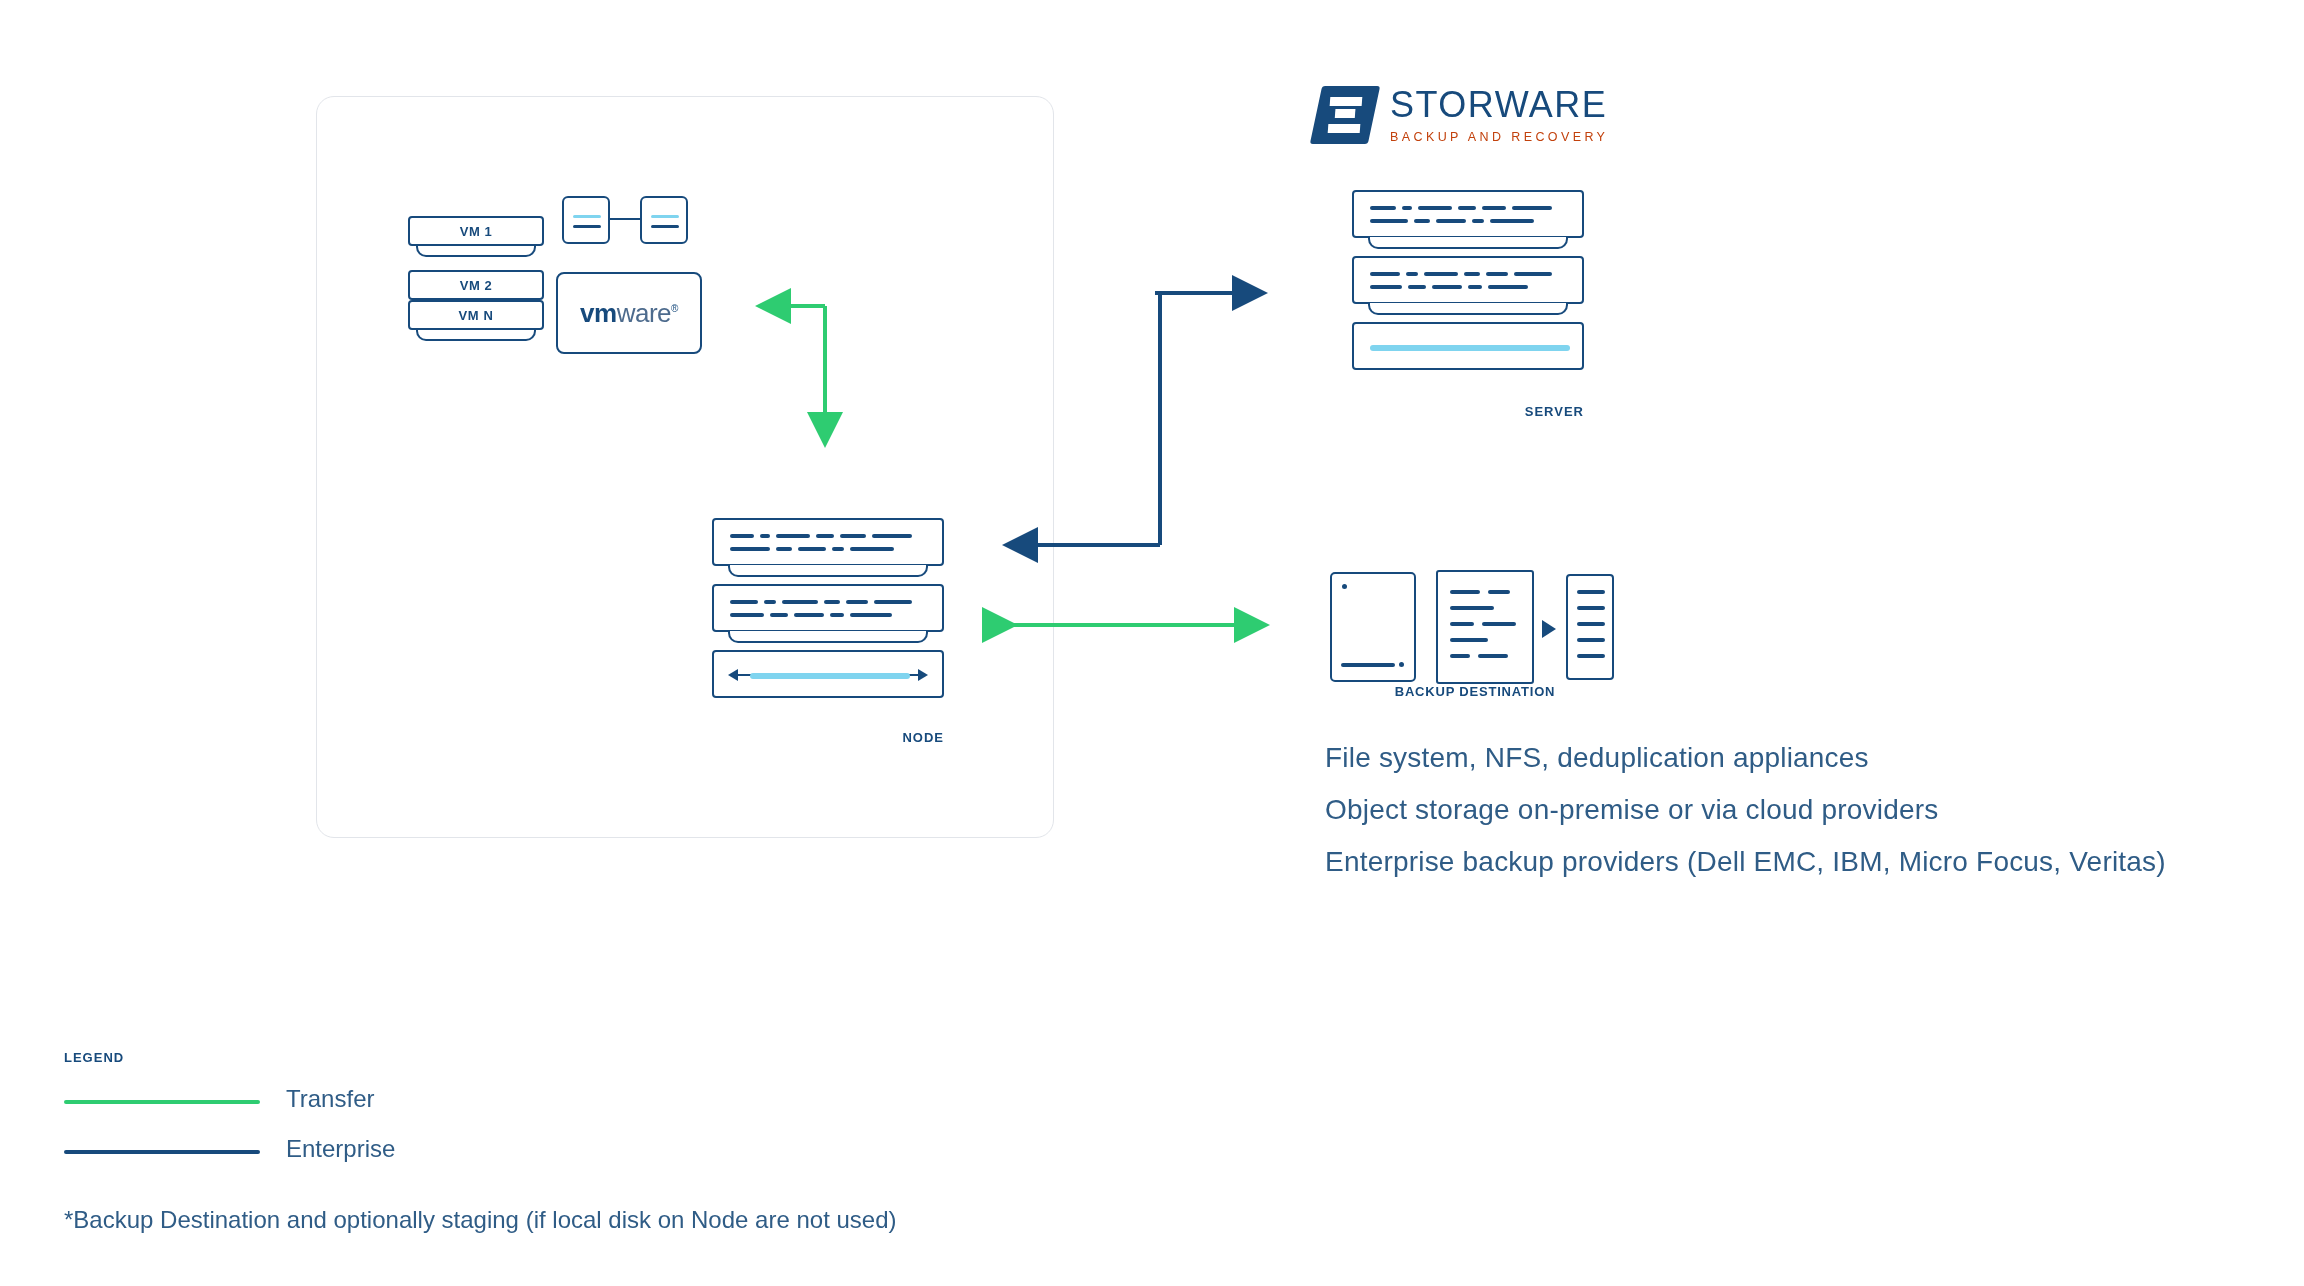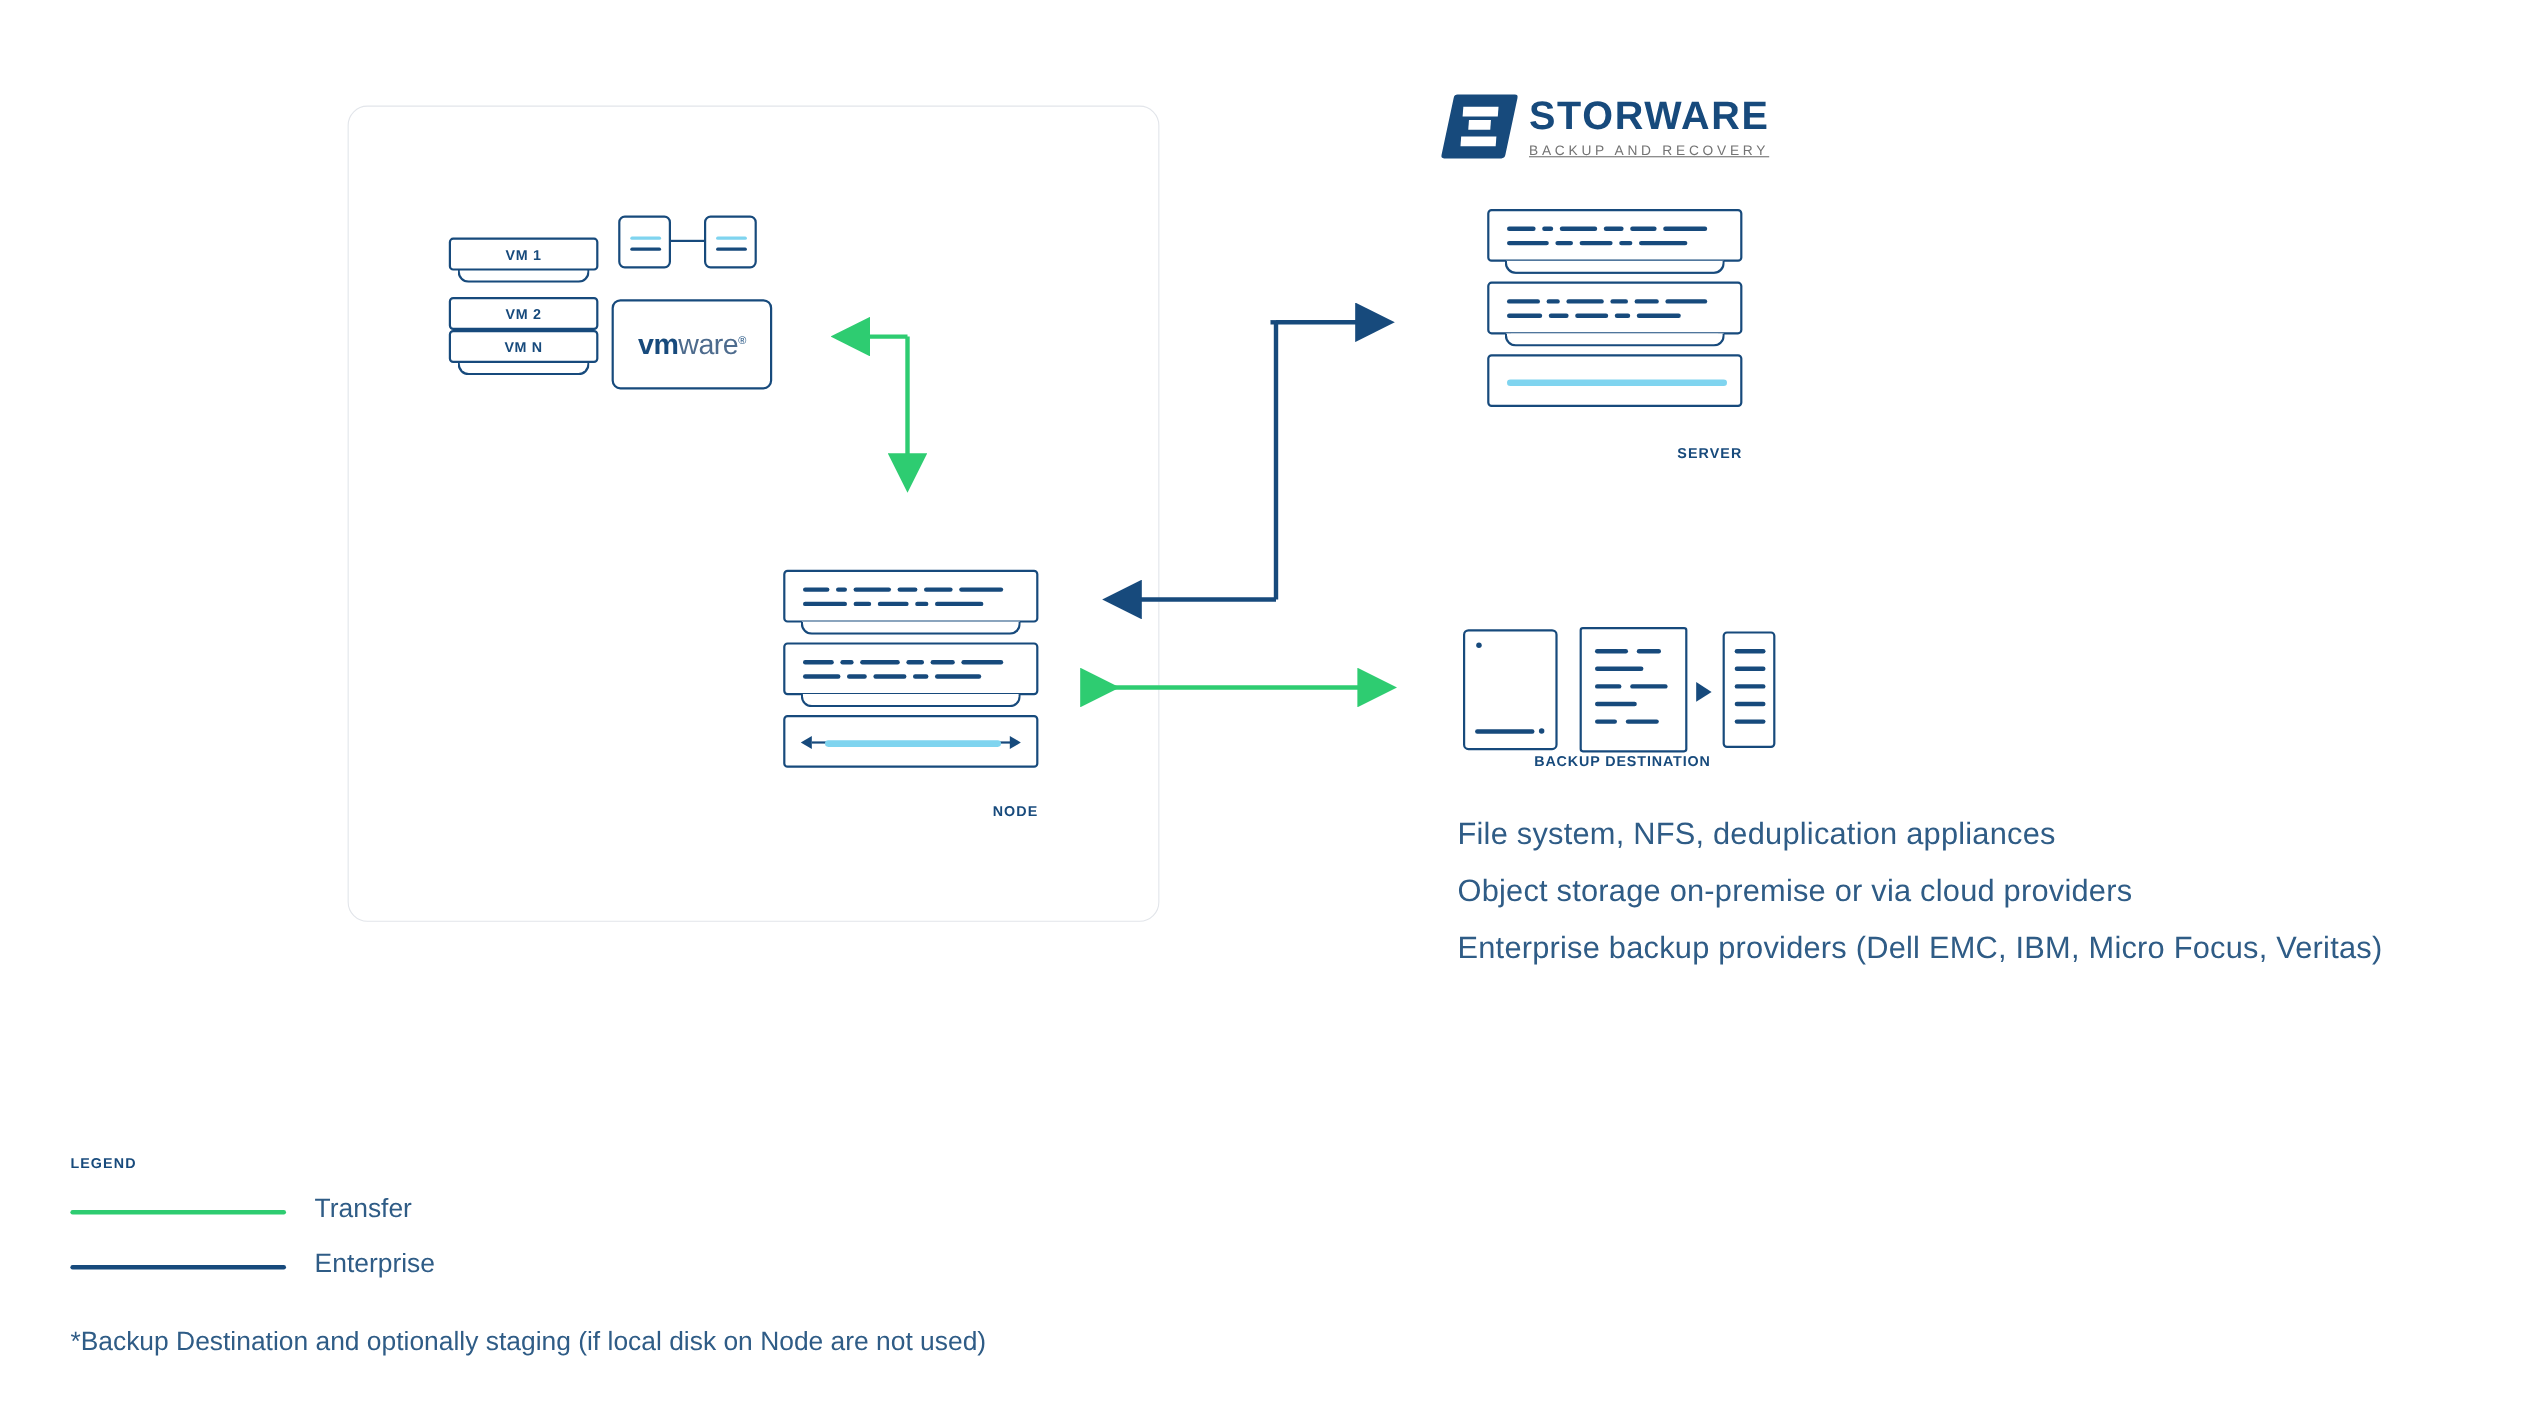--- a/index.html
+++ b/index.html
@@ -241,31 +241,30 @@
     left: 13px; top: 11px;
     width: 32px; height: 36px;
     background:
       linear-gradient(#fff,#fff) left 0 top 0/32px 9px no-repeat,
       linear-gradient(#fff,#fff) right 0 bottom 0/32px 9px no-repeat,
       linear-gradient(#fff,#fff) left 6px top 12px/20px 9px no-repeat;
     transform: skewX(8deg);
   }
   .logo-text-main {
     font-size: 36px;
-    font-weight: bold;
+    font-weight: normal;
     color: #174a7c;
     letter-spacing: 1.5px;
     line-height: 1;
   }
   .logo-text-sub {
     font-size: 12.5px;
-    color: #737373;
+    color: #c2410c;
     letter-spacing: 3.4px;
     margin-top: 7px;
-    text-decoration: underline;
   }
 
   
   .bd-group { position: absolute; left: 1330px; top: 572px; }
   .bd-disk {
     position: absolute;
     left: 0; top: 0;
     width: 86px; height: 110px;
     border: 2px solid #174a7c;
     border-radius: 5px;

